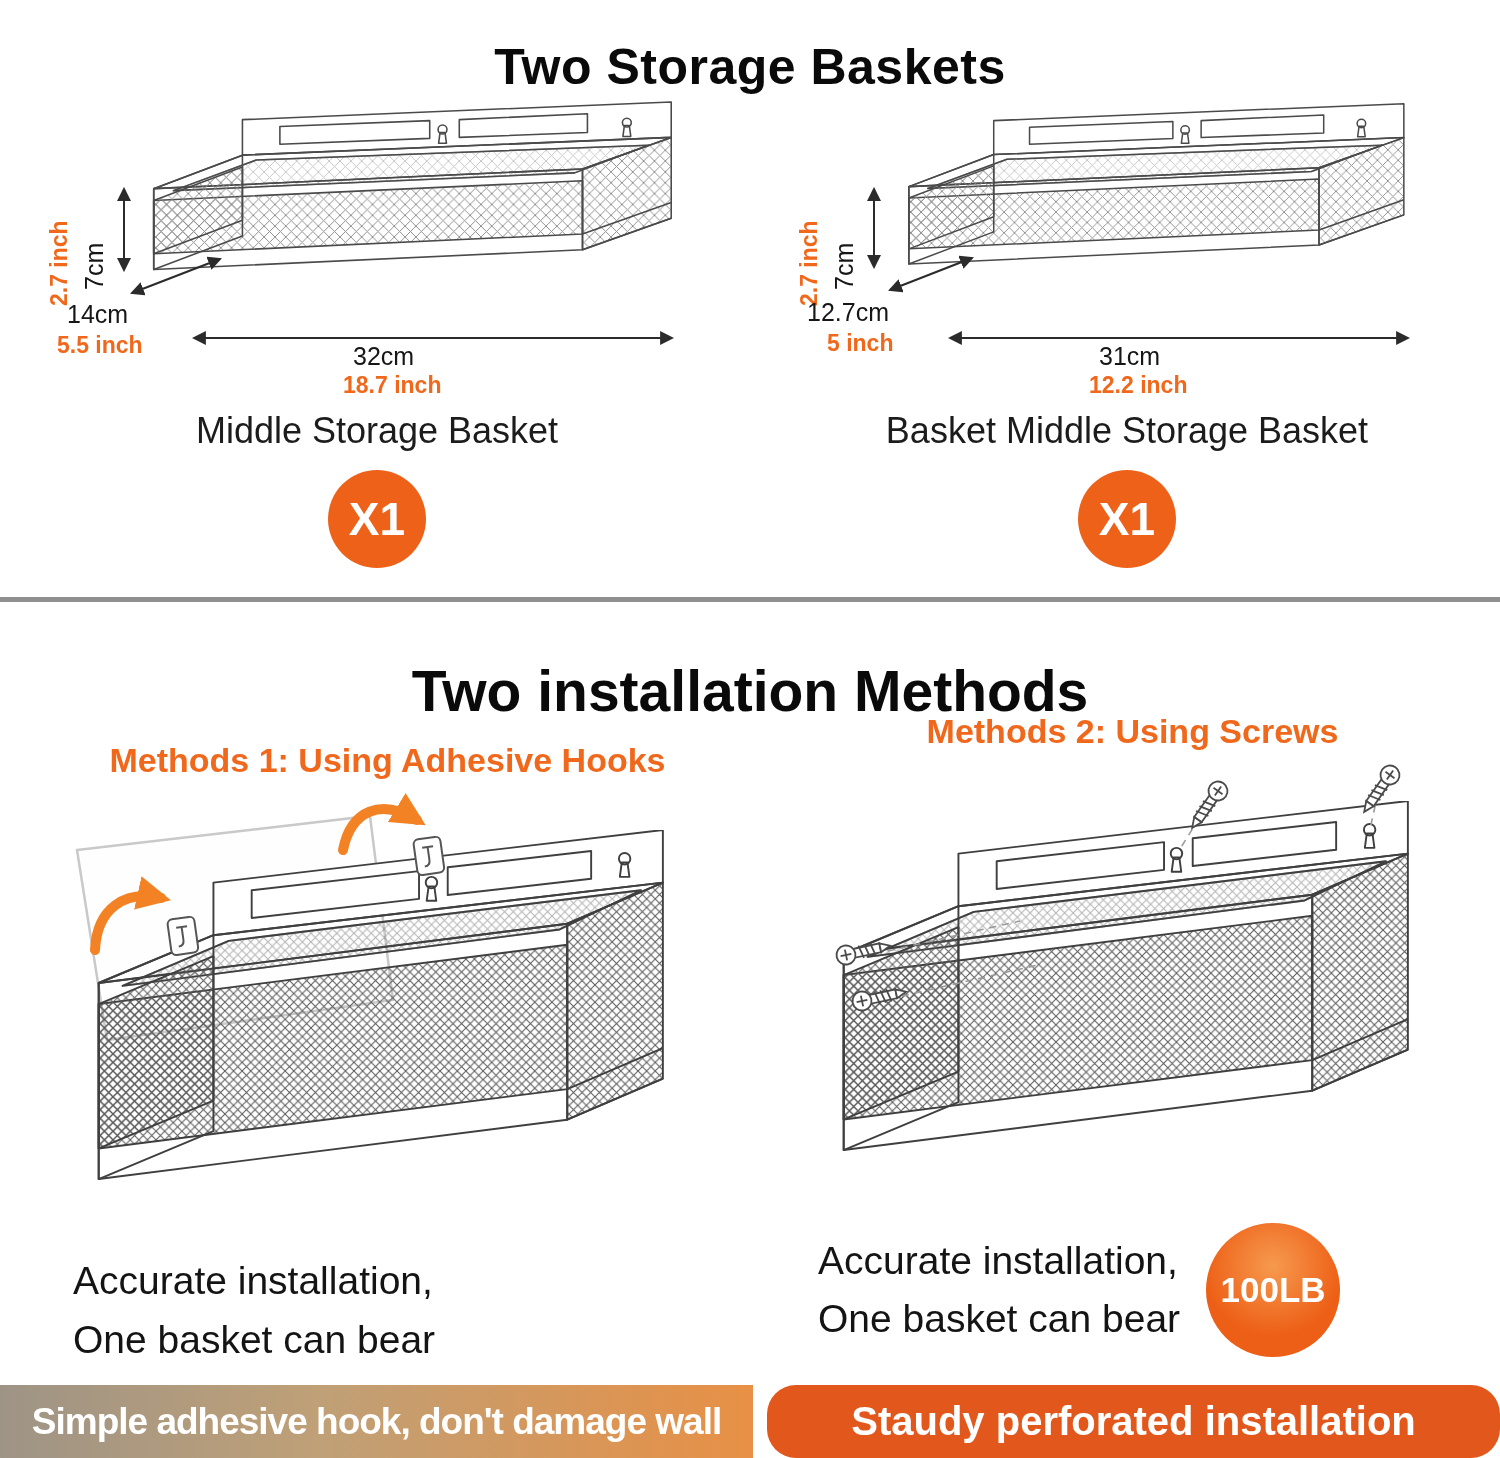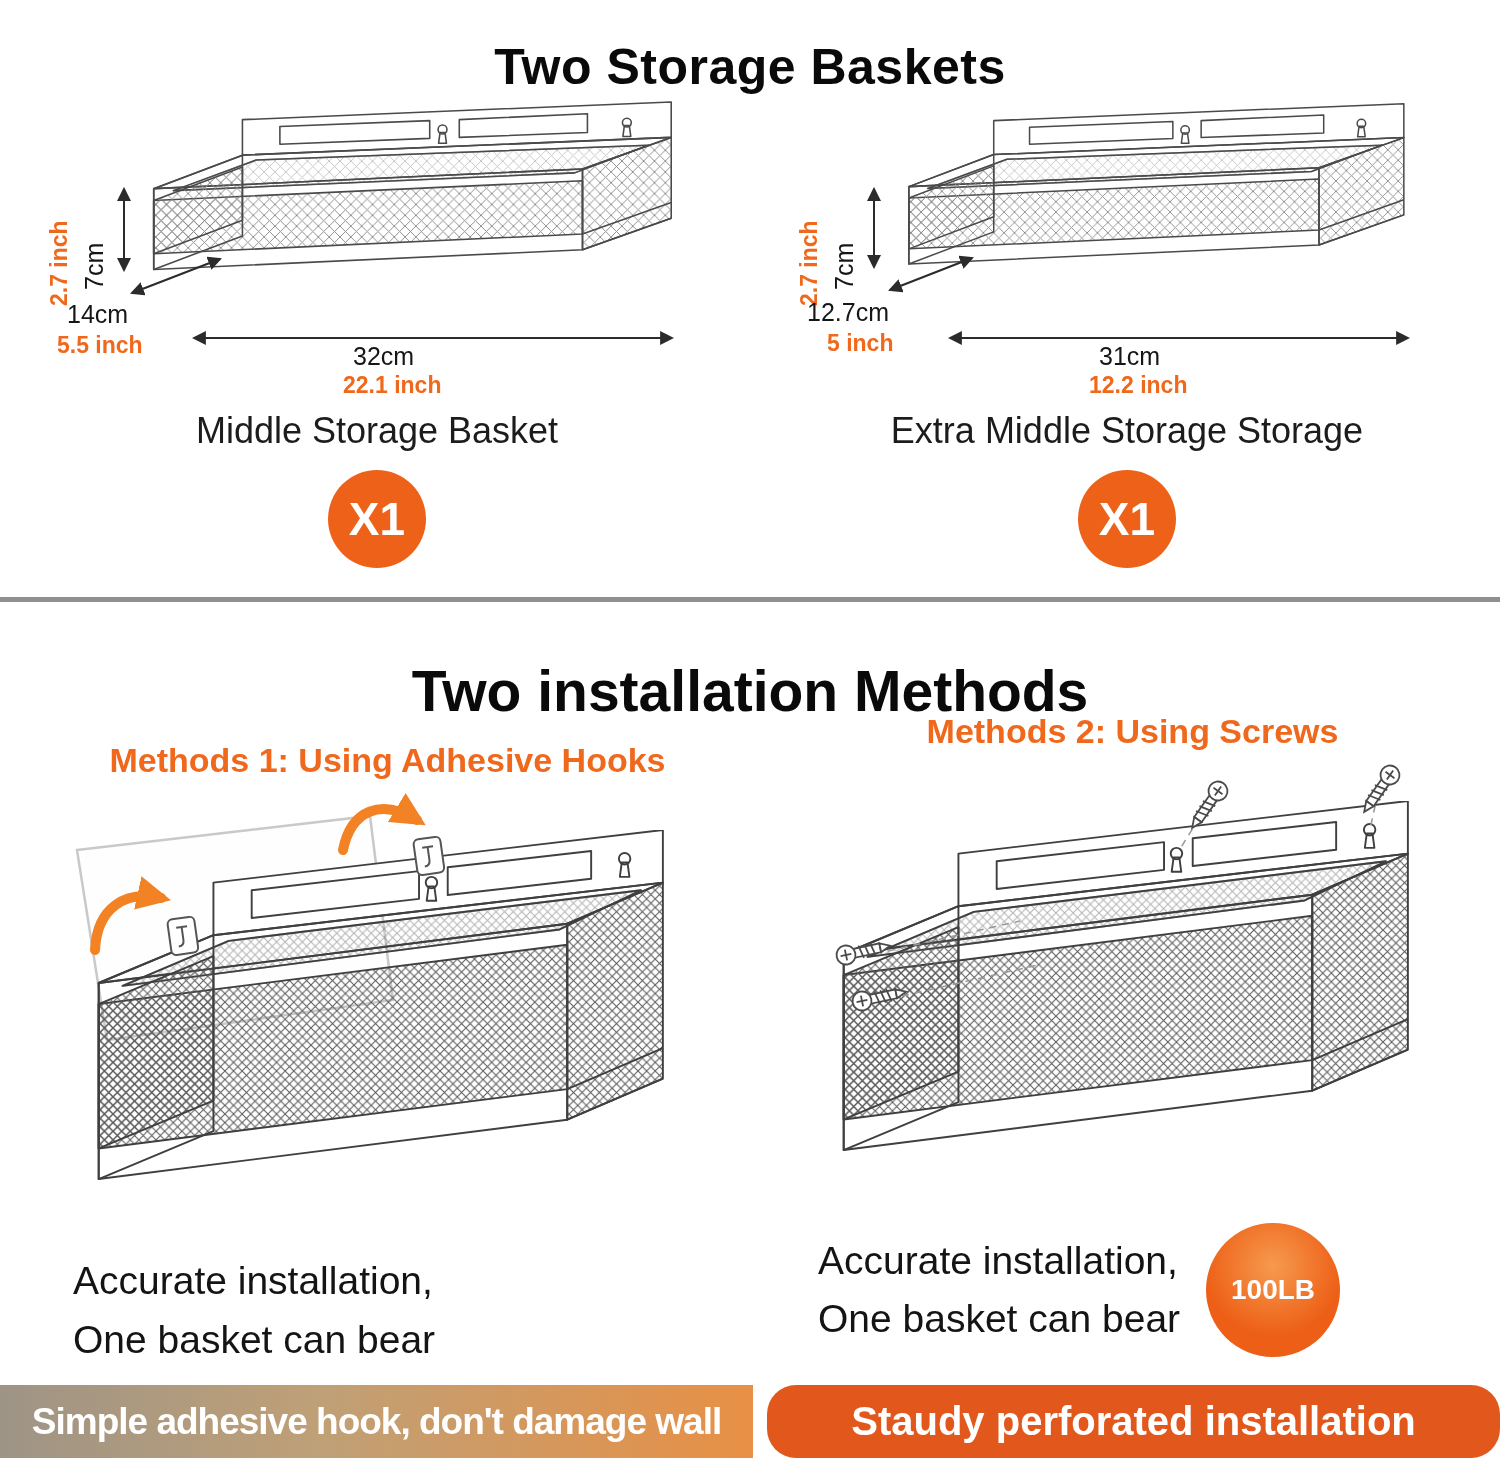--- a/index.html
+++ b/index.html
@@ -33,21 +33,21 @@
   .m1 { left:25px;margin-top:29px; }
   .m2 { left:770px; }
   .method-heading { text-align:center; font-size:34px; font-weight:700; color:#F0681C; }
   .m-illus { position:relative; width:725px; height:452px; margin-top:8px; }
   .bear-row { display:flex; align-items:center; gap:26px; padding-left:48px; margin-top:12px; }
   .bear-text { font-size:39px; color:#141414; line-height:1.5; }
   .lb-badge { width:134px; height:134px; border-radius:50%; flex:0 0 auto;
               background:radial-gradient(circle at 50% 32%, #F69A4E 0%, #ED5F16 62%);
               color:#ffffff; font-weight:700; display:flex; align-items:center; justify-content:center; }
   .lb-50  { font-size:38px; }
-  .lb-100 { font-size:28px; }
+  .lb-100 { font-size:35px; }
 
   .banner { position:absolute; bottom:0; height:73px; display:flex; align-items:center;
             justify-content:center; color:#ffffff; font-weight:700; }
   .banner-left  { left:0; width:753px; font-size:37px; letter-spacing:-1px;
                   background:linear-gradient(90deg,#9E9486 0%, #BFA077 42%, #E89045 100%); }
   .banner-right { left:767px; width:733px; font-size:40px; background:#E2571B;border-radius:29px; }
 
   .dimline { stroke:#2b2b2b; stroke-width:2; }
   .oarrow  { stroke:#F28224; stroke-width:10; fill:none; stroke-linecap:round; }
 </style>
@@ -139,21 +139,21 @@
       <svg class="abs" style="left:0;top:0" width="710" height="312">
         <line class="dimline" x1="102" y1="97" x2="102" y2="178" marker-start="url(#arrow)" marker-end="url(#arrow)"></line>
         <line class="dimline" x1="110" y1="201" x2="198" y2="167" marker-start="url(#arrow)" marker-end="url(#arrow)"></line>
         <line class="dimline" x1="172" y1="246" x2="650" y2="246" marker-start="url(#arrow)" marker-end="url(#arrow)"></line>
       </svg>
       <span class="dim dim-in vert" style="left:26px;top:214px">2.7 inch</span>
       <span class="dim dim-cm vert" style="left:60px;top:198px">7cm</span>
       <div class="dim dim-cm tc" style="left:45px;top:210px;width:120px">14cm</div>
       <div class="dim dim-in tc" style="left:35px;top:242px;width:140px">5.5 inch</div>
       <div class="dim dim-cm tc" style="left:331px;top:252px;width:160px">32cm</div>
-      <div class="dim dim-in tc" style="left:321px;top:282px;width:180px">22.1 inch</div>
+      <div class="dim dim-in tc" style="left:321px;top:282px;width:180px">18.7 inch</div>
     </div>
     <figcaption class="caption">Middle Storage Basket</figcaption>
     <div class="qty-badge">X1</div>
   </figure>
 
   <figure class="fig fig-right" style="margin:0">
     <div class="illus">
       <svg class="abs" style="left:118px;top:6px" width="528" viewBox="0 0 560 212">
           <use href="#basket-sm"></use>
         </svg>
@@ -162,21 +162,21 @@
         <line class="dimline" x1="118" y1="198" x2="200" y2="166" marker-start="url(#arrow)" marker-end="url(#arrow)"></line>
         <line class="dimline" x1="178" y1="246" x2="636" y2="246" marker-start="url(#arrow)" marker-end="url(#arrow)"></line>
       </svg>
       <span class="dim dim-in vert" style="left:26px;top:214px">2.7 inch</span>
       <span class="dim dim-cm vert" style="left:60px;top:198px">7cm</span>
       <div class="dim dim-cm tc" style="left:35px;top:208px;width:150px">12.7cm</div>
       <div class="dim dim-in tc" style="left:55px;top:240px;width:110px">5 inch</div>
       <div class="dim dim-cm tc" style="left:327px;top:252px;width:160px">31cm</div>
       <div class="dim dim-in tc" style="left:317px;top:282px;width:180px">12.2 inch</div>
     </div>
-    <figcaption class="caption">Extra Middle Storage Storage</figcaption>
+    <figcaption class="caption">Basket Middle Storage Basket</figcaption>
     <div class="qty-badge">X1</div>
   </figure>
 
   <div class="divider"></div>
 
   <h1 class="bottom-title">Two installation Methods</h1>
 
   <div class="method m1">
     <h2 class="method-heading" style="margin:0">Methods 1: Using Adhesive Hooks</h2>
     <div class="m-illus">

